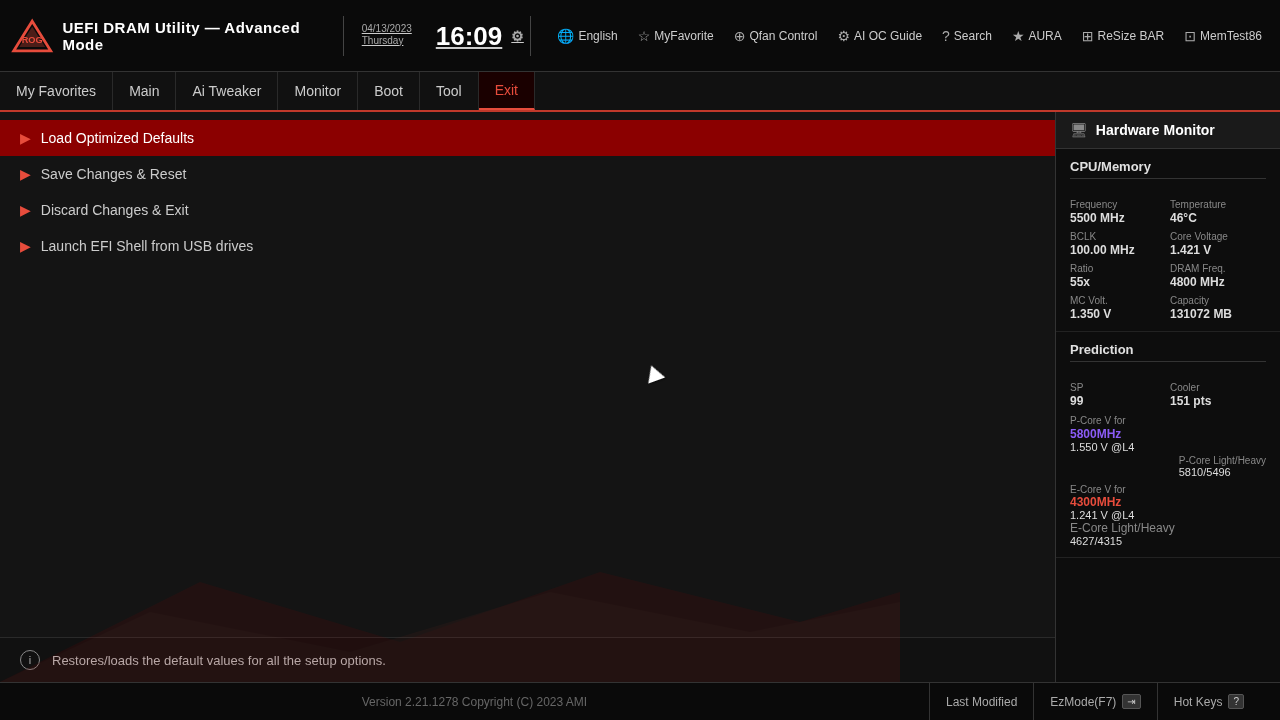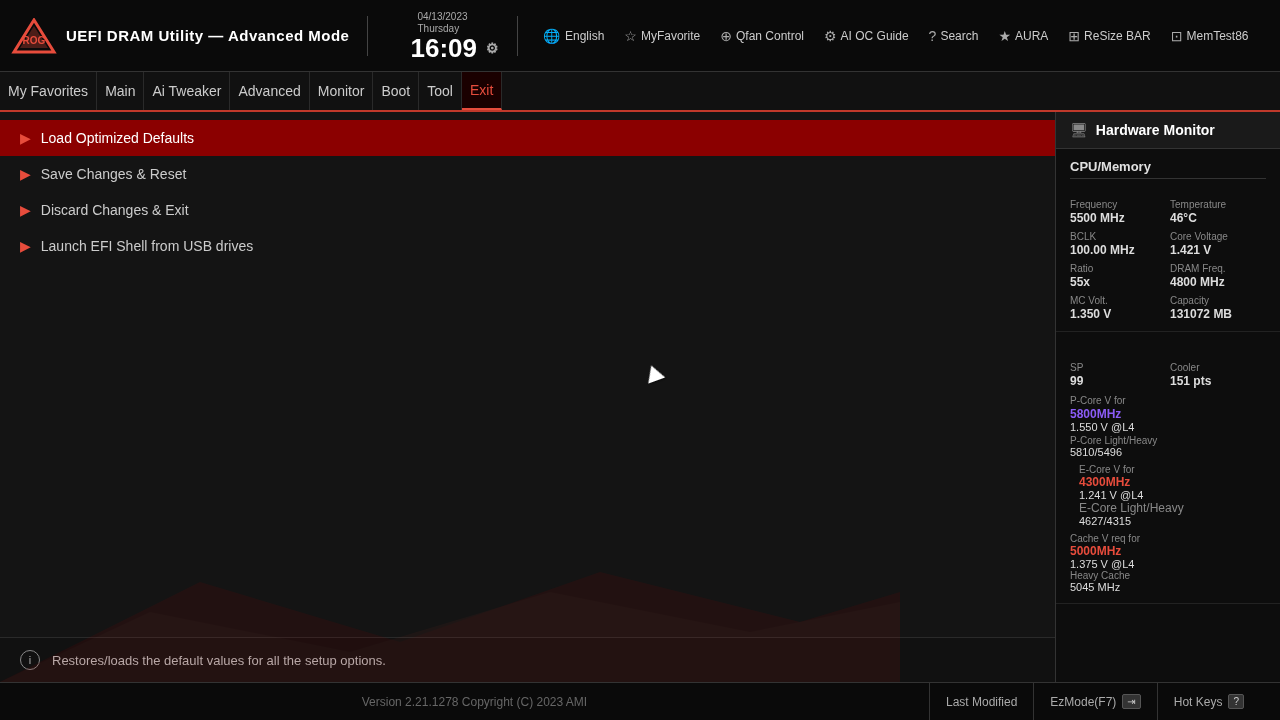--- a/index.html
+++ b/index.html
@@ -38,23 +38,24 @@
 
     .title-text {
       color: #fff;
       font-size: 15px;
       font-weight: 600;
       letter-spacing: 0.5px;
     }
 
     .time-area {
       display: flex;
-      flex-direction: column;
-      align-items: center;
+      flex-direction: row;
+      align-items: flex-start;
       min-width: 80px;
+      text-decoration: underline;
     }
     .date-text {
       font-size: 10px;
       color: #aaa;
       line-height: 1.2;
     }
     .time-text {
       font-size: 26px;
       color: #fff;
       font-weight: 700;
@@ -104,21 +105,21 @@
       background: #111;
       height: 40px;
       display: flex;
       align-items: stretch;
       border-bottom: 2px solid #c0392b;
     }
 
     .nav-tab {
       display: flex;
       align-items: center;
-      padding: 0 8px;
+      padding: 0 16px;
       font-size: 14px;
       color: #ccc;
       cursor: pointer;
       border-right: 1px solid #2a2a2a;
       position: relative;
       white-space: nowrap;
     }
     .nav-tab.active {
       color: #e74c3c;
       background: #1a0000;
@@ -372,23 +373,20 @@
   <div class="nav-tab">
     <span>My Favorites</span>
   </div>
   <div class="nav-tab">
     <span>Main</span>
   </div>
   <div class="nav-tab">
     <span>Ai Tweaker</span>
   </div>
   <div class="nav-tab">
-    <span>Advanced</span>
-  </div>
-  <div class="nav-tab">
     <span>Monitor</span>
   </div>
   <div class="nav-tab">
     <span>Boot</span>
   </div>
   <div class="nav-tab">
     <span>Tool</span>
   </div>
   <div class="nav-tab active">
     <span>Exit</span>
@@ -468,54 +466,48 @@
           <div class="hw-value">1.350 V</div>
         </div>
         <div class="hw-item">
           <div class="hw-label">Capacity</div>
           <div class="hw-value">131072 MB</div>
         </div>
       </div>
     </div>
 
     <div class="hw-section">
+      <div class="hw-section-title">Prediction</div>
       <div class="hw-grid">
         <div class="hw-item">
           <div class="hw-label">SP</div>
           <div class="hw-value">99</div>
         </div>
         <div class="hw-item">
           <div class="hw-label">Cooler</div>
           <div class="hw-value">151 pts</div>
         </div>
       </div>
       <div style="margin-top:6px;">
         <div style="font-size:10px;color:#888;line-height:1.3;">P-Core V for</div>
         <div style="font-size:12px;color:#8b5cf6;font-weight:600;">5800MHz</div>
         <div style="font-size:11px;color:#ddd;">1.550 V @L4</div>
-        <div style="display:flex;justify-content:flex-start;margin-top:2px;">
+        <div style="display:flex;justify-content:flex-end;margin-top:2px;">
           <div>
             <div style="font-size:10px;color:#888;">P-Core Light/Heavy</div>
             <div style="font-size:11px;color:#ddd;">5810/5496</div>
           </div>
         </div>
-        <div style="margin-top:6px;margin-left:9px;">
+        <div style="margin-top:6px;">
           <div style="font-size:10px;color:#888;">E-Core V for</div>
           <div style="font-size:12px;color:#e74c3c;font-weight:600;">4300MHz</div>
           <div style="font-size:11px;color:#ddd;">1.241 V @L4</div>
           <div style="font-size:12px;color:#888;">E-Core Light/Heavy</div>
           <div style="font-size:11px;color:#ddd;">4627/4315</div>
         </div>
-        <div style="margin-top:6px;">
-          <div style="font-size:10px;color:#888;">Cache V req for</div>
-          <div style="font-size:12px;color:#e74c3c;font-weight:600;">5000MHz</div>
-          <div style="font-size:11px;color:#ddd;">1.375 V @L4</div>
-          <div style="font-size:10px;color:#888;">Heavy Cache</div>
-          <div style="font-size:11px;color:#ddd;">5045 MHz</div>
-        </div>
       </div>
     </div>
   </div>
 </div>
 
 <div class="bottom-bar">
   <div class="bottom-version">Version 2.21.1278 Copyright (C) 2023 AMI</div>
   <div class="bottom-right">
     <div class="bottom-item">
       <span>Last Modified</span>

